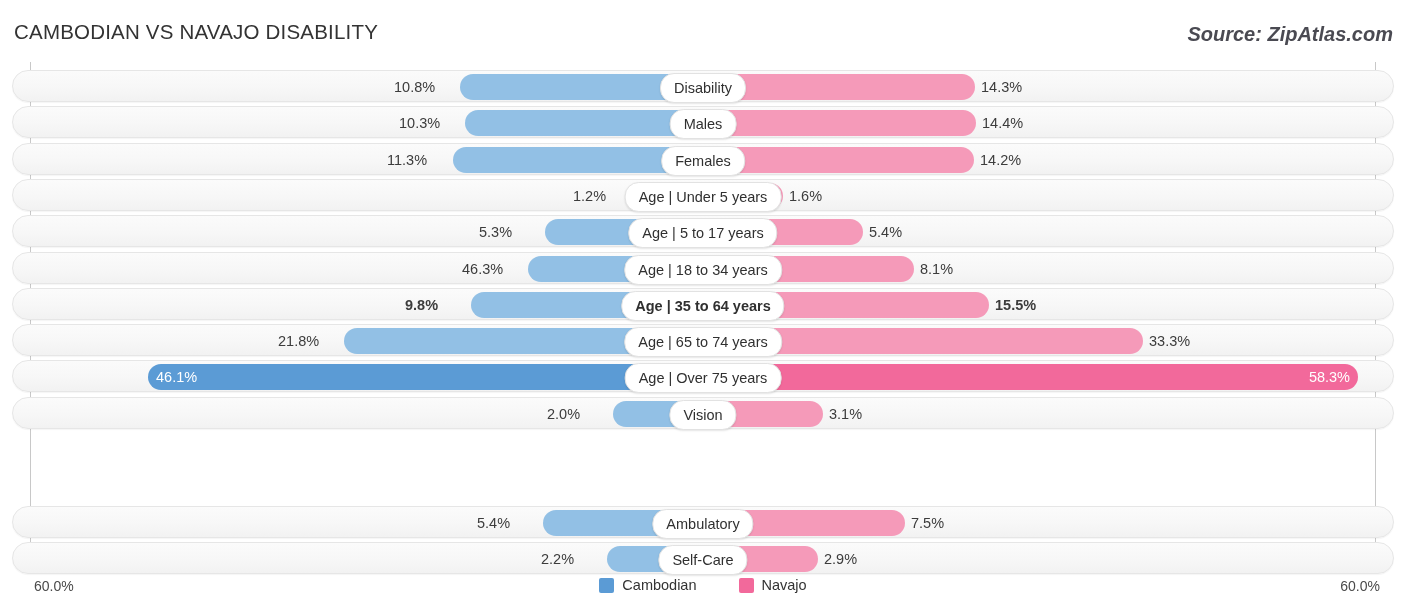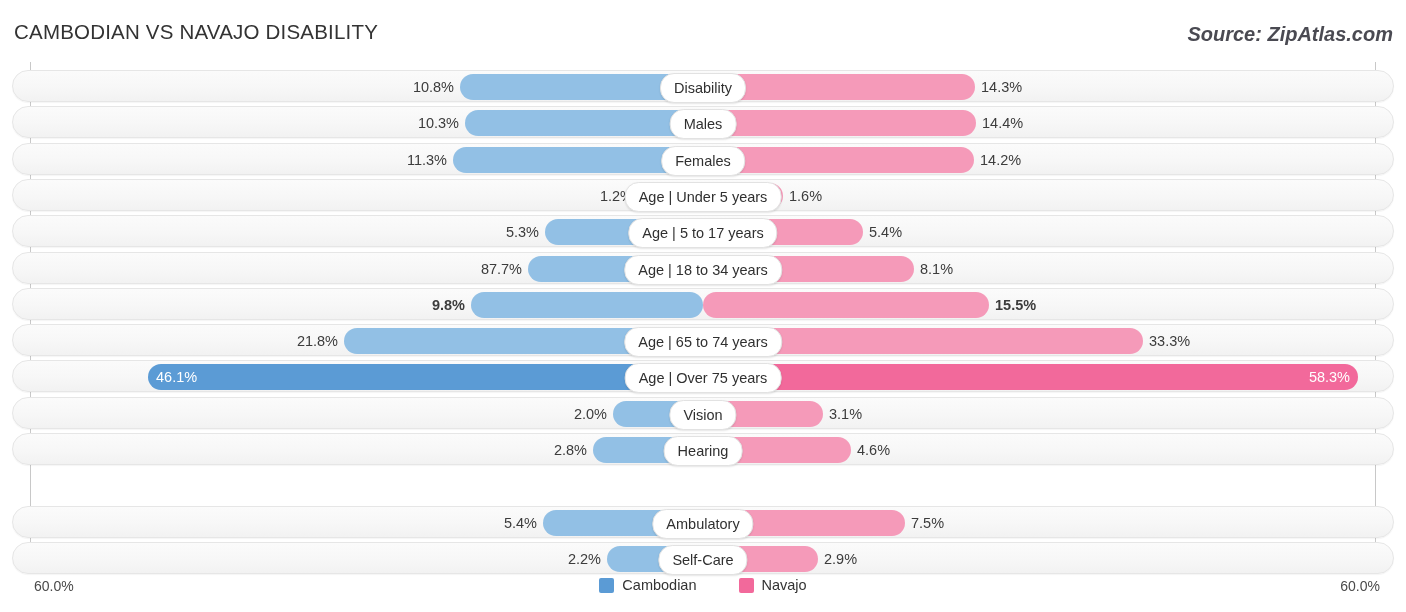--- a/index.html
+++ b/index.html
@@ -91,21 +91,21 @@
 
   .val {
     position: absolute;
     top: 0;
     height: 32px;
     line-height: 32px;
     font-size: 14.5px;
     color: #3c3c3c;
     white-space: nowrap;
   }
-  .val-left  { text-align: right; }
+  .val-left  { }
   .val-right { text-align: left; }
   .val.inside { color: #ffffff; }
 
   .pill {
     position: absolute;
     top: 2px;
     left: 50%;
     transform: translateX(-50%);
     height: 28px;
     line-height: 28px;
@@ -205,29 +205,30 @@
     <div class="row" style="top: 153.2px;">
       <div class="bar bar-left c-light" style="width: 158px;"></div>
       <div class="bar bar-right c-light" style="width: 160px;"></div>
       <div class="val val-left" style="right: calc(50% + 164px); width: 60px;">5.3%</div>
       <div class="val val-right" style="left: calc(50% + 166px); width: 60px;">5.4%</div>
       <div class="pill">Age | 5 to 17 years</div>
     </div>
     <div class="row" style="top: 189.5px;">
       <div class="bar bar-left c-light" style="width: 175px;"></div>
       <div class="bar bar-right c-light" style="width: 211px;"></div>
-      <div class="val val-left" style="right: calc(50% + 181px); width: 60px;">87.7%</div>
+      <div class="val val-left" style="right: calc(50% + 181px); width: 60px;">46.3%</div>
       <div class="val val-right" style="left: calc(50% + 217px); width: 60px;">8.1%</div>
       <div class="pill">Age | 18 to 34 years</div>
     </div>
     <div class="row" style="top: 225.8px; font-weight: bold;">
       <div class="bar bar-left c-light" style="width: 232px;"></div>
       <div class="bar bar-right c-light" style="width: 286px;"></div>
       <div class="val val-left" style="right: calc(50% + 238px); width: 60px;">9.8%</div>
       <div class="val val-right" style="left: calc(50% + 292px); width: 60px;">15.5%</div>
+      <div class="pill">Age | 35 to 64 years</div>
     </div>
     <div class="row" style="top: 262.1px;">
       <div class="bar bar-left c-light" style="width: 359px;"></div>
       <div class="bar bar-right c-light" style="width: 440px;"></div>
       <div class="val val-left" style="right: calc(50% + 365px); width: 60px;">21.8%</div>
       <div class="val val-right" style="left: calc(50% + 446px); width: 60px;">33.3%</div>
       <div class="pill">Age | 65 to 74 years</div>
     </div>
     <div class="row" style="top: 298.4px;">
       <div class="bar bar-left c-dark" style="width: 555px;"></div>
@@ -235,27 +236,20 @@
       <div class="val val-left inside" style="right: calc(50% + 497px); width: 50px; text-align: left;">46.1%</div>
       <div class="val val-right inside" style="left: calc(50% + 597px); width: 50px; text-align: right;">58.3%</div>
       <div class="pill">Age | Over 75 years</div>
     </div>
     <div class="row" style="top: 334.7px;">
       <div class="bar bar-left c-light" style="width: 90px;"></div>
       <div class="bar bar-right c-light" style="width: 120px;"></div>
       <div class="val val-left" style="right: calc(50% + 96px); width: 60px;">2.0%</div>
       <div class="val val-right" style="left: calc(50% + 126px); width: 60px;">3.1%</div>
       <div class="pill">Vision</div>
-    </div>
-    <div class="row" style="top: 371px;">
-      <div class="bar bar-left c-light" style="width: 110px;"></div>
-      <div class="bar bar-right c-light" style="width: 148px;"></div>
-      <div class="val val-left" style="right: calc(50% + 116px); width: 60px;">2.8%</div>
-      <div class="val val-right" style="left: calc(50% + 154px); width: 60px;">4.6%</div>
-      <div class="pill">Hearing</div>
     </div>
     <div class="row" style="top: 443.6px;">
       <div class="bar bar-left c-light" style="width: 160px;"></div>
       <div class="bar bar-right c-light" style="width: 202px;"></div>
       <div class="val val-left" style="right: calc(50% + 166px); width: 60px;">5.4%</div>
       <div class="val val-right" style="left: calc(50% + 208px); width: 60px;">7.5%</div>
       <div class="pill">Ambulatory</div>
     </div>
     <div class="row" style="top: 479.9px;">
       <div class="bar bar-left c-light" style="width: 96px;"></div>

